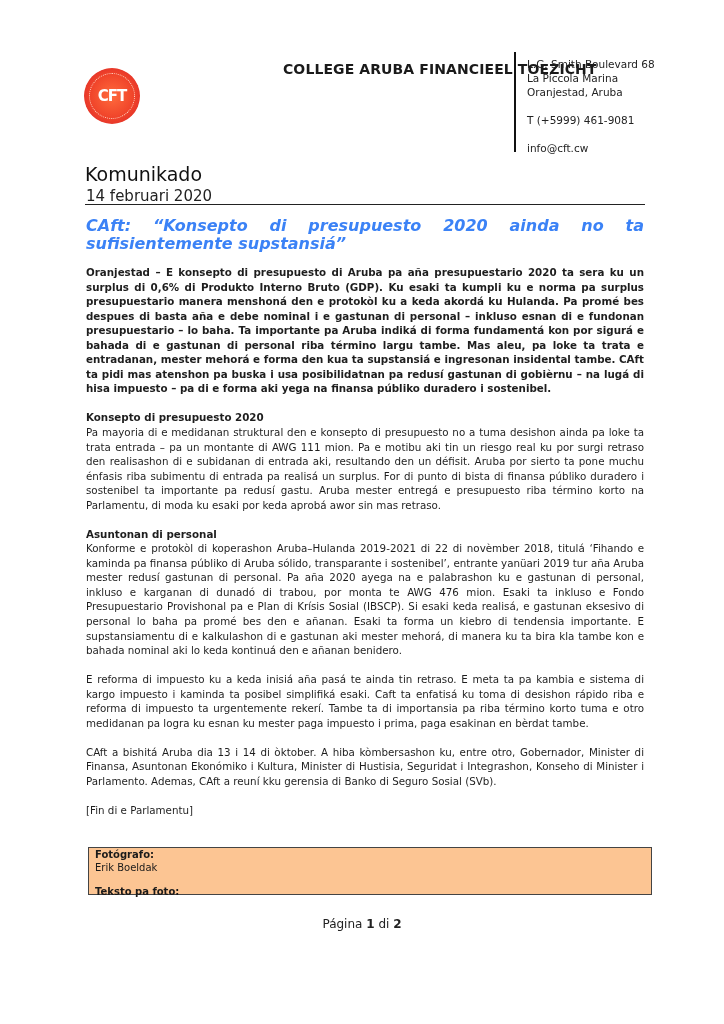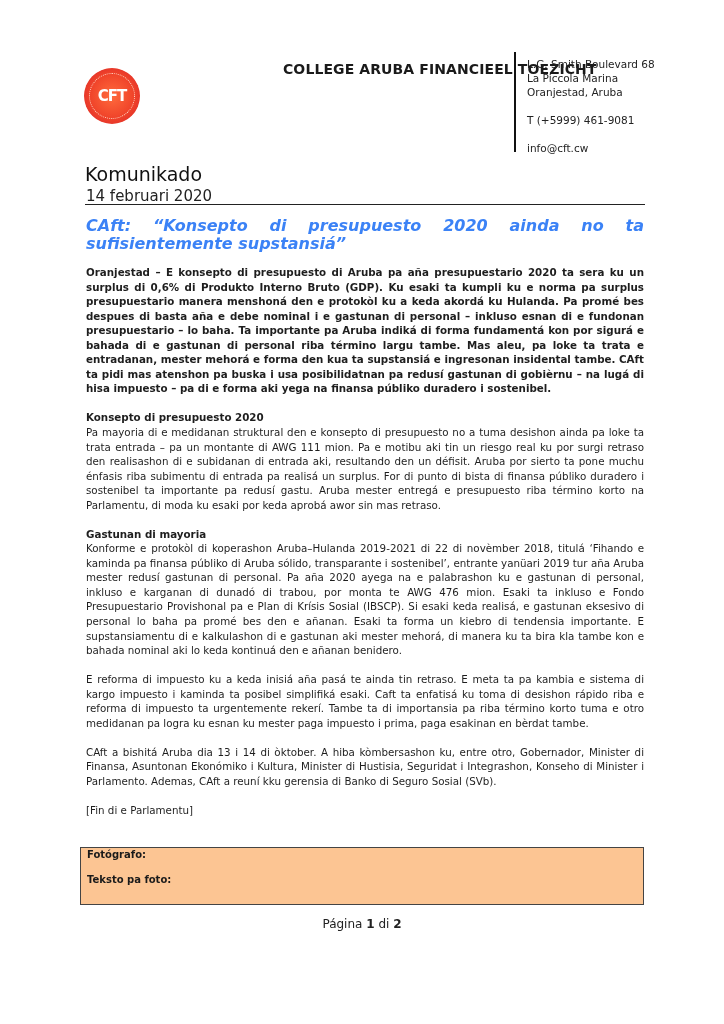--- a/index.html
+++ b/index.html
@@ -26,21 +26,21 @@
     .headline { position: absolute; left: 86px; top: 217px; width: 558px; font-size: 16px; font-weight: bold;
                 line-height: 18px; text-align: justify; text-align-last: left; color: #3b82f6; font-style: italic; }
 
     .content { position: absolute; left: 86px; top: 265px; width: 558px; font-size: 10.3px; line-height: 14.55px;
                text-align: justify; color: #1e1e1e; }
     .content .lead { font-weight: bold; }
     .content p { margin-bottom: 14.5px; }
     .content .sec-title { font-weight: bold; }
     .content .closing { margin-bottom: 0; }
 
-    .photo-box { position: absolute; left: 80px; top: 847px; width: 564px; height: 58px; background: #fcc593;
+    .photo-box { position: absolute; left: 88px; top: 847px; width: 564px; height: 48px; background: #fcc593;
                  border: 1px solid #444; padding: 1px 6px; font-size: 10px; line-height: 12.5px; color: #1a1a1a; }
     .photo-box .lbl { font-weight: bold; }
     .photo-box .spacer { height: 12px; }
 
     .page-footer { position: absolute; left: 0; width: 724px; top: 917px; text-align: center; font-size: 12px; color: #222; }
     .page-footer b { font-weight: bold; }
   </style>
 </head>
 <body>
 
@@ -70,34 +70,35 @@
 
 <div class="content">
   <p class="lead">Oranjestad – E konsepto di presupuesto di Aruba pa aña presupuestario 2020 ta sera ku un surplus di 0,6% di Produkto Interno Bruto (GDP). Ku esaki ta kumpli ku e norma pa surplus presupuestario manera menshoná den e protokòl ku a keda akordá ku Hulanda. Pa promé bes despues di basta aña e debe nominal i e gastunan di personal – inkluso esnan di e fundonan presupuestario – lo baha. Ta importante pa Aruba indiká di forma fundamentá kon por sigurá e bahada di e gastunan di personal riba término largu tambe. Mas aleu, pa loke ta trata e entradanan, mester mehorá e forma den kua ta supstansiá e ingresonan insidental tambe. CAft ta pidi mas atenshon pa buska i usa posibilidatnan pa redusí gastunan di gobièrnu – na lugá di hisa impuesto – pa di e forma aki yega na finansa públiko duradero i sostenibel.</p>
 
   <div>
     <div class="sec-title">Konsepto di presupuesto 2020</div>
     <p>Pa mayoria di e medidanan struktural den e konsepto di presupuesto no a tuma desishon ainda pa loke ta trata entrada – pa un montante di AWG 111 mion. Pa e motibu aki tin un riesgo real ku por surgi retraso den realisashon di e subidanan di entrada aki, resultando den un défisit. Aruba por sierto ta pone muchu énfasis riba subimentu di entrada pa realisá un surplus. For di punto di bista di finansa públiko duradero i sostenibel ta importante pa redusí gastu. Aruba mester entregá e presupuesto riba término korto na Parlamentu, di moda ku esaki por keda aprobá awor sin mas retraso.</p>
   </div>
 
   <div>
-    <div class="sec-title">Gastunan di mayoria</div>
+    <div class="sec-title">Asuntonan di personal</div>
     <p>Konforme e protokòl di koperashon Aruba–Hulanda 2019-2021 di 22 di novèmber 2018, titulá ‘Fihando e kaminda pa finansa públiko di Aruba sólido, transparante i sostenibel’, entrante yanüari 2019 tur aña Aruba mester redusí gastunan di personal. Pa aña 2020 ayega na e palabrashon ku e gastunan di personal, inkluso e karganan di dunadó di trabou, por monta te AWG 476 mion. Esaki ta inkluso e Fondo Presupuestario Provishonal pa e Plan di Krísis Sosial (IBSCP). Si esaki keda realisá, e gastunan eksesivo di personal lo baha pa promé bes den e añanan. Esaki ta forma un kiebro di tendensia importante. E supstansiamentu di e kalkulashon di e gastunan aki mester mehorá, di manera ku ta bira kla tambe kon e bahada nominal aki lo keda kontinuá den e añanan benidero.</p>
   </div>
 
   <div>
     <p>E reforma di impuesto ku a keda inisiá aña pasá te ainda tin retraso. E meta ta pa kambia e sistema di kargo impuesto i kaminda ta posibel simplifiká esaki. Caft ta enfatisá ku toma di desishon rápido riba e reforma di impuesto ta urgentemente rekerí. Tambe ta di importansia pa riba término korto tuma e otro medidanan pa logra ku esnan ku mester paga impuesto i prima, paga esakinan en bèrdat tambe.</p>
   </div>
 
   <p>CAft a bishitá Aruba dia 13 i 14 di òktober. A hiba kòmbersashon ku, entre otro, Gobernador, Minister di Finansa, Asuntonan Ekonómiko i Kultura, Minister di Hustisia, Seguridat i Integrashon, Konseho di Minister i Parlamento. Ademas, CAft a reuní kku gerensia di Banko di Seguro Sosial (SVb).</p>
   <p class="closing">[Fin di e Parlamentu]</p>
 </div>
 
 <div class="photo-box">
   <div class="lbl">Fotógrafo:</div>
+  <div>Erik Boeldak</div>
   <div class="spacer"></div>
   <div class="lbl">Teksto pa foto:</div>
 </div>
 
 <div class="page-footer">
   <span>Página</span>
   <b>1</b>
   <span>di</span>
   <b>2</b>
 </div>

